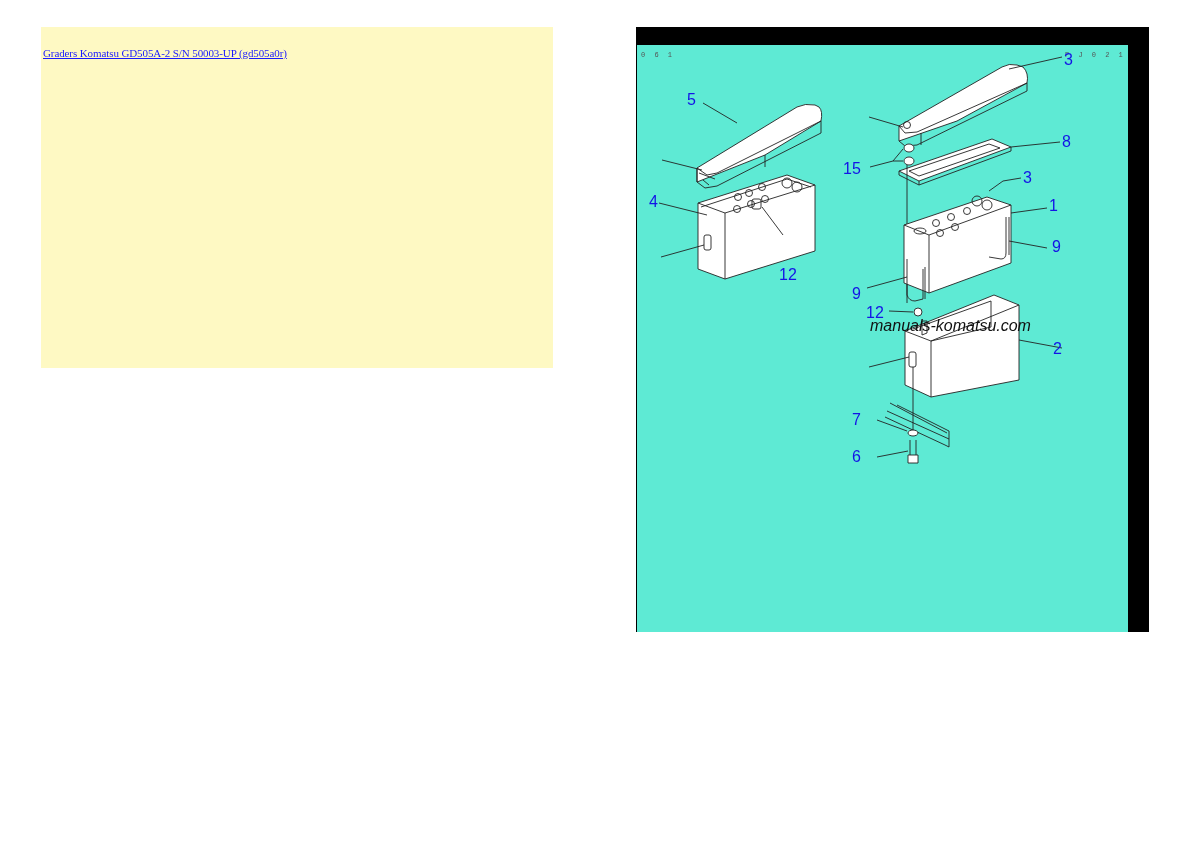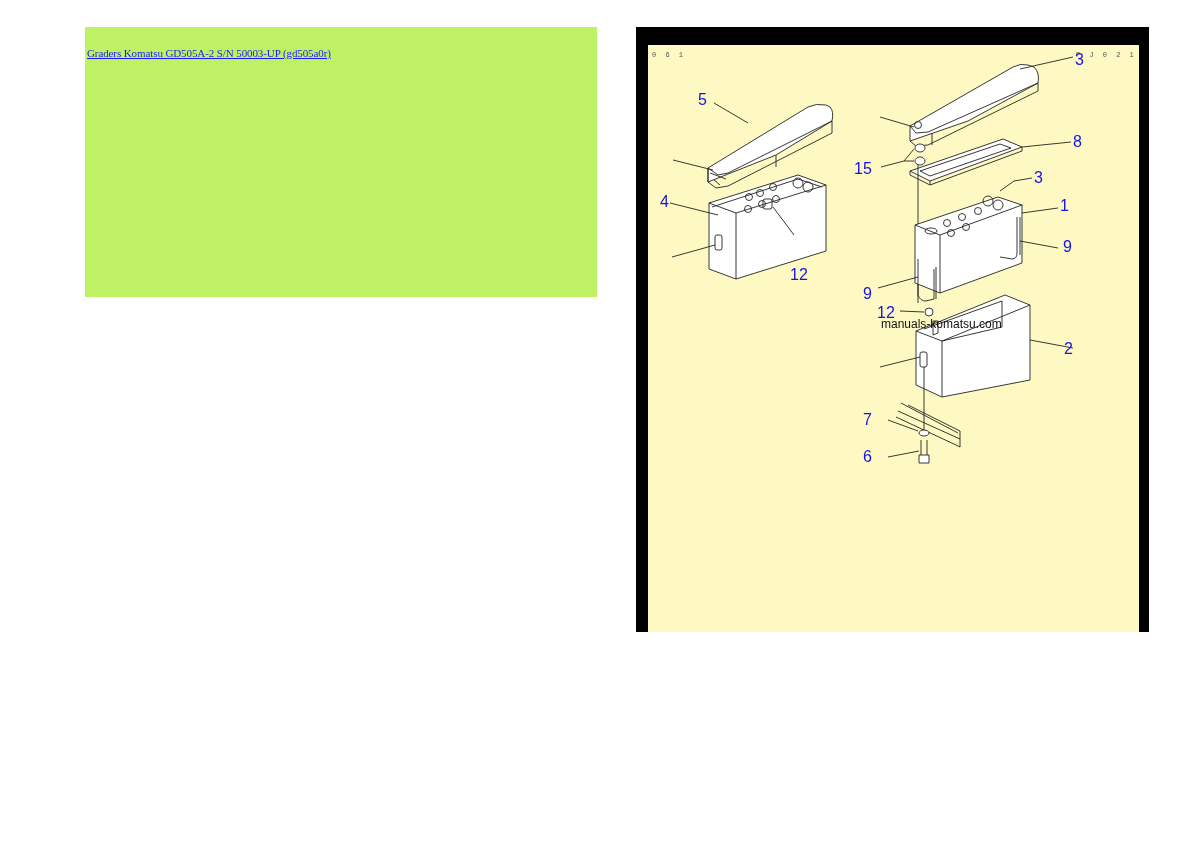--- a/index.html
+++ b/index.html
@@ -1,52 +1,52 @@
 <!DOCTYPE html>
 <html><head>
 <meta charset="utf-8">
 <style>
   html, body { margin: 0; padding: 0; background: #ffffff; }
   body { width: 1190px; height: 842px; position: relative; overflow: hidden; font-family: "Liberation Serif", serif; }
 
   .left-panel {
-    position: absolute; left: 41px; top: 27px; width: 512px; height: 270px;
-    background: #bef264;
-    margin-left: 44px;
+    position: absolute; left: 41px; top: 27px; width: 512px; height: 341px;
+    background: #fef9c3;
   }
   .left-panel a.doc-link {
     position: absolute; left: 2px; top: 20px;
     font-family: "Liberation Serif", serif; font-size: 11px;
     color: #1a1aff; text-decoration: underline; white-space: nowrap;
     letter-spacing: -0.1px;
   }
 
   .right-panel {
     position: absolute; left: 636px; top: 27px; width: 513px; height: 605px;
     background: #000000;
   }
   .right-panel .sheet {
-    position: absolute; left: 12px; top: 18px; width: 491px; height: 587px;
-    background: #fef9c3; overflow: hidden;
+    position: absolute; left: 1px; top: 18px; width: 491px; height: 587px;
+    background: #5eead4; overflow: hidden;
   }
   .code-left, .code-right {
     position: absolute; top: 6px; font-family: "Liberation Mono", monospace;
     font-size: 7px; color: #555; letter-spacing: 2.5px;
   }
   .code-left { left: 4px; }
   .code-right { left: 428px; }
 
   .callout {
     position: absolute; font-family: "Liberation Sans", sans-serif;
     font-size: 16px; color: #1414e6; line-height: 1;
   }
   .watermark {
     position: absolute; left: 233px; top: 272px;
-    font-family: "Liberation Sans", sans-serif; font-size: 12px; color: #111;
+    font-family: "Liberation Sans", sans-serif; font-size: 16px; color: #111;
     white-space: nowrap;
+    font-style: italic;
   }
   svg.diagram { position: absolute; left: 0; top: 0; }
 </style>
 </head>
 <body>
 
 <div class="left-panel">
   <a class="doc-link" href="#">Graders Komatsu GD505A-2 S/N 50003-UP (gd505a0r)</a>
 </div>
 

